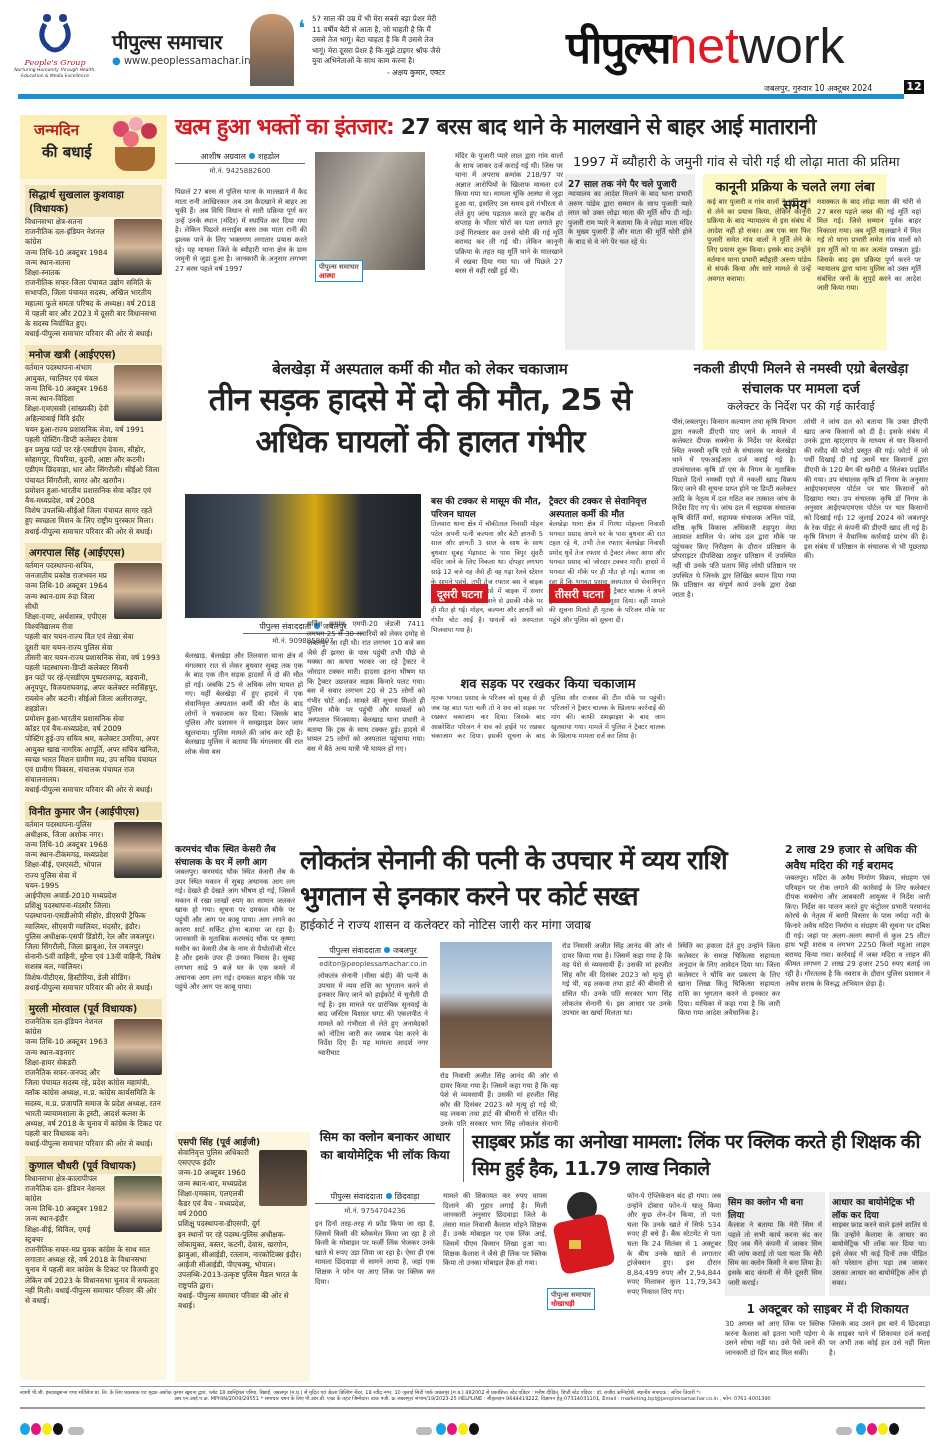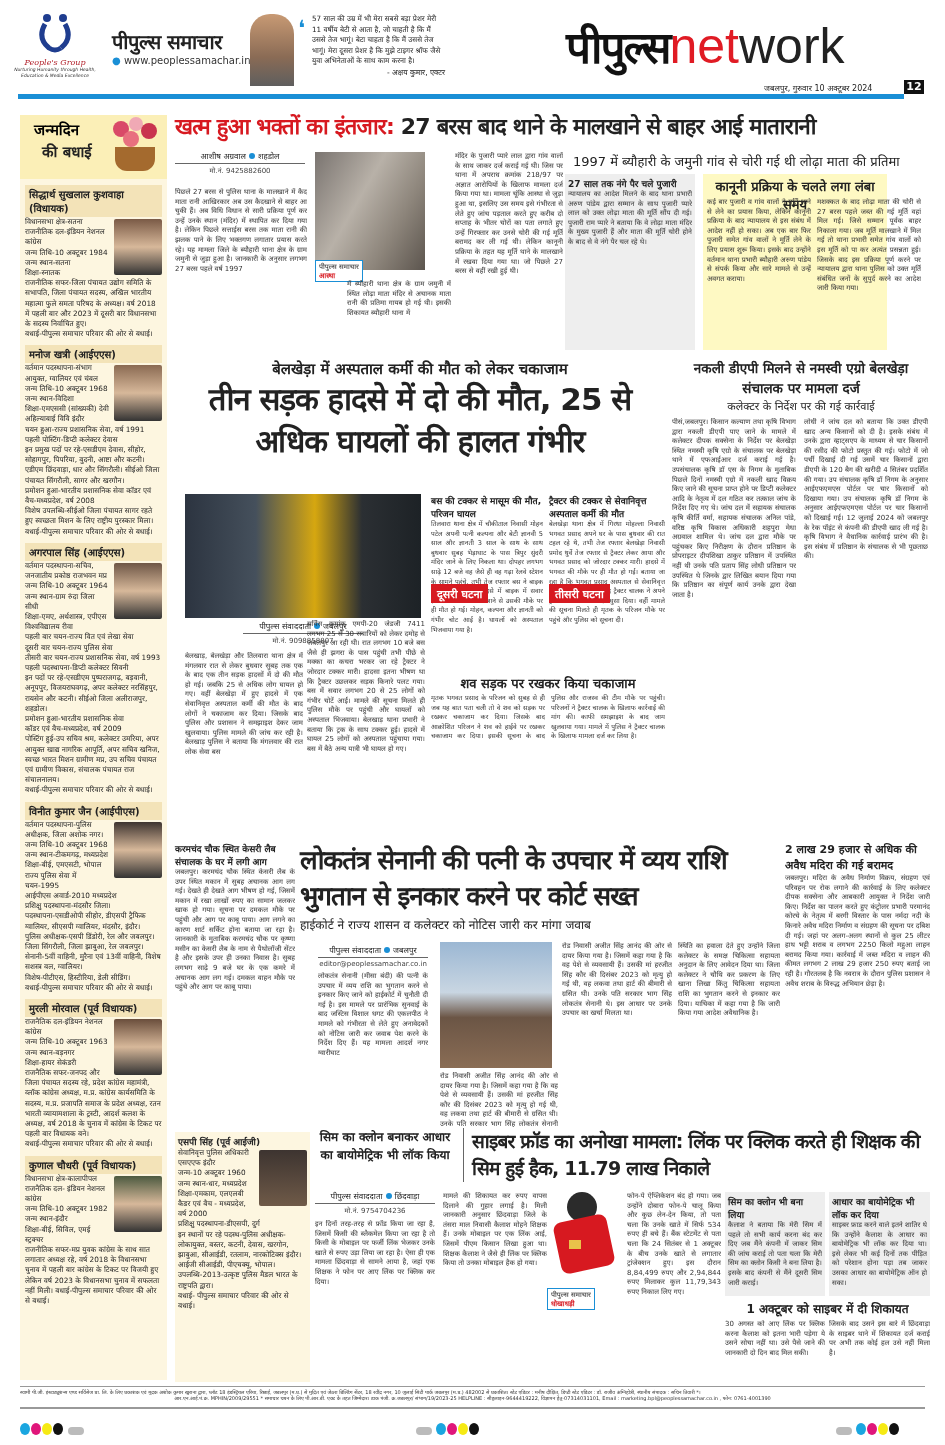--- a/index.html
+++ b/index.html
@@ -43,21 +43,21 @@
   <div class="abs" style="left:566px;top:16px;white-space:nowrap;">
     <span style="font-size:44px;font-weight:bold;color:#111;letter-spacing:-2px;">पीपुल्स</span><span style="font-size:50px;color:#e01b24;font-family:'Liberation Sans',sans-serif;">net</span><span style="font-size:50px;color:#222;font-family:'Liberation Sans',sans-serif;">work</span>
   </div>
   <div class="abs" style="left:764px;top:82px;font-size:8px;color:#222;">जबलपुर, गुरुवार 10 अक्टूबर 2024</div>
   <div class="abs" style="left:904px;top:80px;width:20px;height:14px;background:#111;color:#fff;font-size:11px;font-weight:bold;text-align:center;line-height:14px;">12</div>
   <div class="abs" style="left:18px;top:94px;width:886px;height:5px;background:#1a8fd6;"></div>
 </div>
 
 <div class="abs" style="left:20px;top:115px;width:147px;height:1265px;background:#fdf6e0;padding:0 5px;overflow:hidden;">
   <div style="height:64px;background:#fbefb7;position:relative;margin:0 -5px;">
-    <div style="position:absolute;left:14px;top:4px;font-size:15px;font-weight:bold;color:#000000;">जन्मदिन</div>
+    <div style="position:absolute;left:14px;top:4px;font-size:15px;font-weight:bold;color:#b91c1c;">जन्मदिन</div>
     <div style="position:absolute;left:22px;top:26px;font-size:15px;font-weight:bold;color:#222;">की बधाई</div>
     <div style="position:absolute;right:4px;top:2px;width:56px;height:58px;">
       <div style="position:absolute;left:6px;top:4px;width:16px;height:16px;border-radius:50%;background:#d94a68;"></div>
       <div style="position:absolute;left:22px;top:0;width:14px;height:14px;border-radius:50%;background:#f0a9b5;"></div>
       <div style="position:absolute;left:34px;top:6px;width:16px;height:16px;border-radius:50%;background:#c9344f;"></div>
       <div style="position:absolute;left:16px;top:14px;width:16px;height:16px;border-radius:50%;background:#e8707f;"></div>
       <div style="position:absolute;left:8px;top:30px;width:40px;height:24px;background:#a46a2e;border-radius:0 0 12px 12px;"></div>
     </div>
   </div>
   <div id="bday-list">
@@ -142,21 +142,20 @@
   </div>
   <div class="abs" style="left:0;top:38px;width:130px;">
     <div class="byline"><span>आशीष अग्रवाल</span><span class="dot"></span><span>शहडोल</span></div>
     <div class="mobile">मो.नं. 9425882600</div>
   </div>
   <div class="abs txt" style="left:0;top:76px;width:132px;height:160px;">पिछले 27 बरस से पुलिस थाना के मालखाने में कैद माता रानी आखिरकार अब उस कैदखाने से बाहर आ चुकी हैं। अब विधि विधान से सारी प्रक्रिया पूर्ण कर उन्हें उनके स्थान (मंदिर) में स्थापित कर दिया गया है। लेकिन पिछले सत्ताईस बरस तक माता रानी की झलक पाने के लिए भक्तगण लगातार प्रयास करते रहे। यह मामला जिले के ब्यौहारी थाना क्षेत्र के ग्राम जमुनी से जुड़ा हुआ है। जानकारी के अनुसार लगभग 27 बरस पहले वर्ष 1997</div>
   <div class="abs photo" style="left:140px;top:40px;width:110px;height:118px;background:linear-gradient(120deg,#7a7470,#b8b1a8 40%,#8d857b 70%,#5c554e);"></div>
   <div class="abs" style="left:140px;top:148px;background:#fff;padding:1px 3px;font-size:7px;border:1px solid #1a8fd6;">
     <span>पीपुल्स समाचार</span><br><span style="color:#d71920;font-weight:bold;">आस्था</span>
   </div>
-  <div class="abs txt" style="left:172px;top:168px;width:104px;height:70px;">में ब्यौहारी थाना क्षेत्र के ग्राम जमुनी में स्थित लोढ़ा माता मंदिर से अचानक माता रानी की प्रतिमा गायब हो गई थी। इसकी शिकायत ब्यौहारी थाना में</div>
   <div class="abs txt" style="left:280px;top:40px;width:108px;height:198px;">मंदिर के पुजारी प्यारे लाल द्वारा गांव वालों के साथ जाकर दर्ज कराई गई थी। जिस पर थाना में अपराध क्रमांक 218/97 पर अज्ञात आरोपियों के खिलाफ मामला दर्ज किया गया था। मामला चूंकि आस्था से जुड़ा हुआ था, इसलिए उस समय इसे गंभीरता से लेते हुए जांच पड़ताल करते हुए करीब दो सप्ताह के भीतर चोरों का पता लगाते हुए उन्हें गिरफ्तार कर उनसे चोरी की गई मूर्ति बरामद कर ली गई थी। लेकिन कानूनी प्रक्रिया के तहत यह मूर्ति थाने के मालखाने में रखवा दिया गया था। जो पिछले 27 बरस से वहीं रखी हुई थी।</div>
   <div class="abs" style="left:398px;top:40px;font-size:13px;color:#222;white-space:nowrap;">1997 में ब्यौहारी के जमुनी गांव से चोरी गई थी लोढ़ा माता की प्रतिमा</div>
   <div class="abs" style="left:390px;top:62px;width:130px;height:176px;background:#eeeeee;padding:3px;">
     <div style="font-size:9px;font-weight:bold;color:#222;">27 साल तक नंगे पैर चले पुजारी</div>
     <div class="txt" style="height:150px;">न्यायालय का आदेश मिलने के बाद थाना प्रभारी अरुण पांडेय द्वारा सम्मान के साथ पुजारी प्यारे लाल को उक्त लोढ़ा माता की मूर्ति सौंप दी गई। पुजारी राम प्यारे ने बताया कि वे लोढ़ा माता मंदिर के मुख्य पुजारी हैं और माता की मूर्ति चोरी होने के बाद से वे नंगे पैर चल रहे थे।</div>
   </div>
   <div class="abs" style="left:528px;top:62px;width:184px;height:176px;background:#fef9c3;padding:3px;">
     <div style="font-size:13px;font-weight:bold;color:#222;text-align:center;">कानूनी प्रक्रिया के चलते लगा लंबा समय</div>
     <div class="abs txt" style="left:4px;top:24px;width:104px;height:148px;">कई बार पुजारी व गांव वालों ने मूर्ति थाने से लेने का प्रयास किया, लेकिन कानूनी प्रक्रिया के बाद न्यायालय से इस संबंध में आदेश नहीं हो सका। अब एक बार फिर पुजारी समेत गांव वालों ने मूर्ति लेने के लिए प्रयास शुरू किया। इसके बाद उन्होंने वर्तमान थाना प्रभारी ब्यौहारी अरुण पांडेय से संपर्क किया और सारे मामले से उन्हें अवगत कराया।</div>
     <div class="abs txt" style="left:114px;top:24px;width:104px;height:148px;">मशक्कत के बाद लोढ़ा माता की चोरी से 27 बरस पहले जब्त की गई मूर्ति वहां मिल गई। जिसे सम्मान पूर्वक बाहर निकाला गया। जब मूर्ति मालखाने में मिल गई तो थाना प्रभारी समेत गांव वालों को इस मूर्ति को पा कर अत्यंत प्रसन्नता हुई। जिसके बाद इस प्रक्रिया पूर्ण करने पर न्यायालय द्वारा थाना पुलिस को उक्त मूर्ति संबंधित जनों के सुपुर्द करने का आदेश जारी किया गया।</div>

